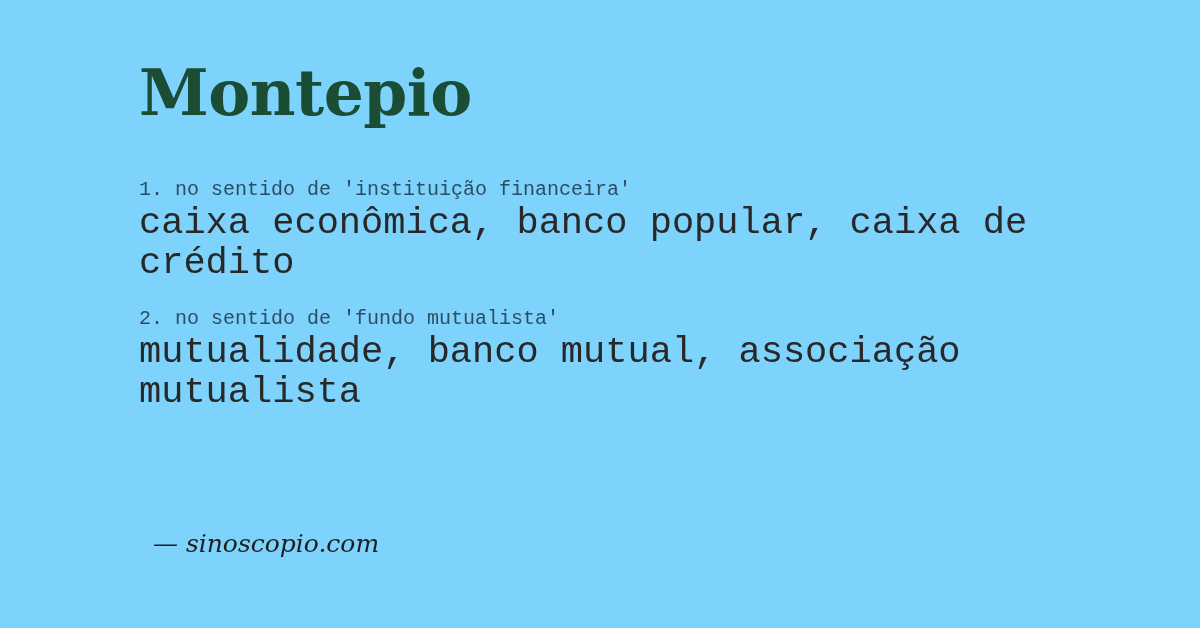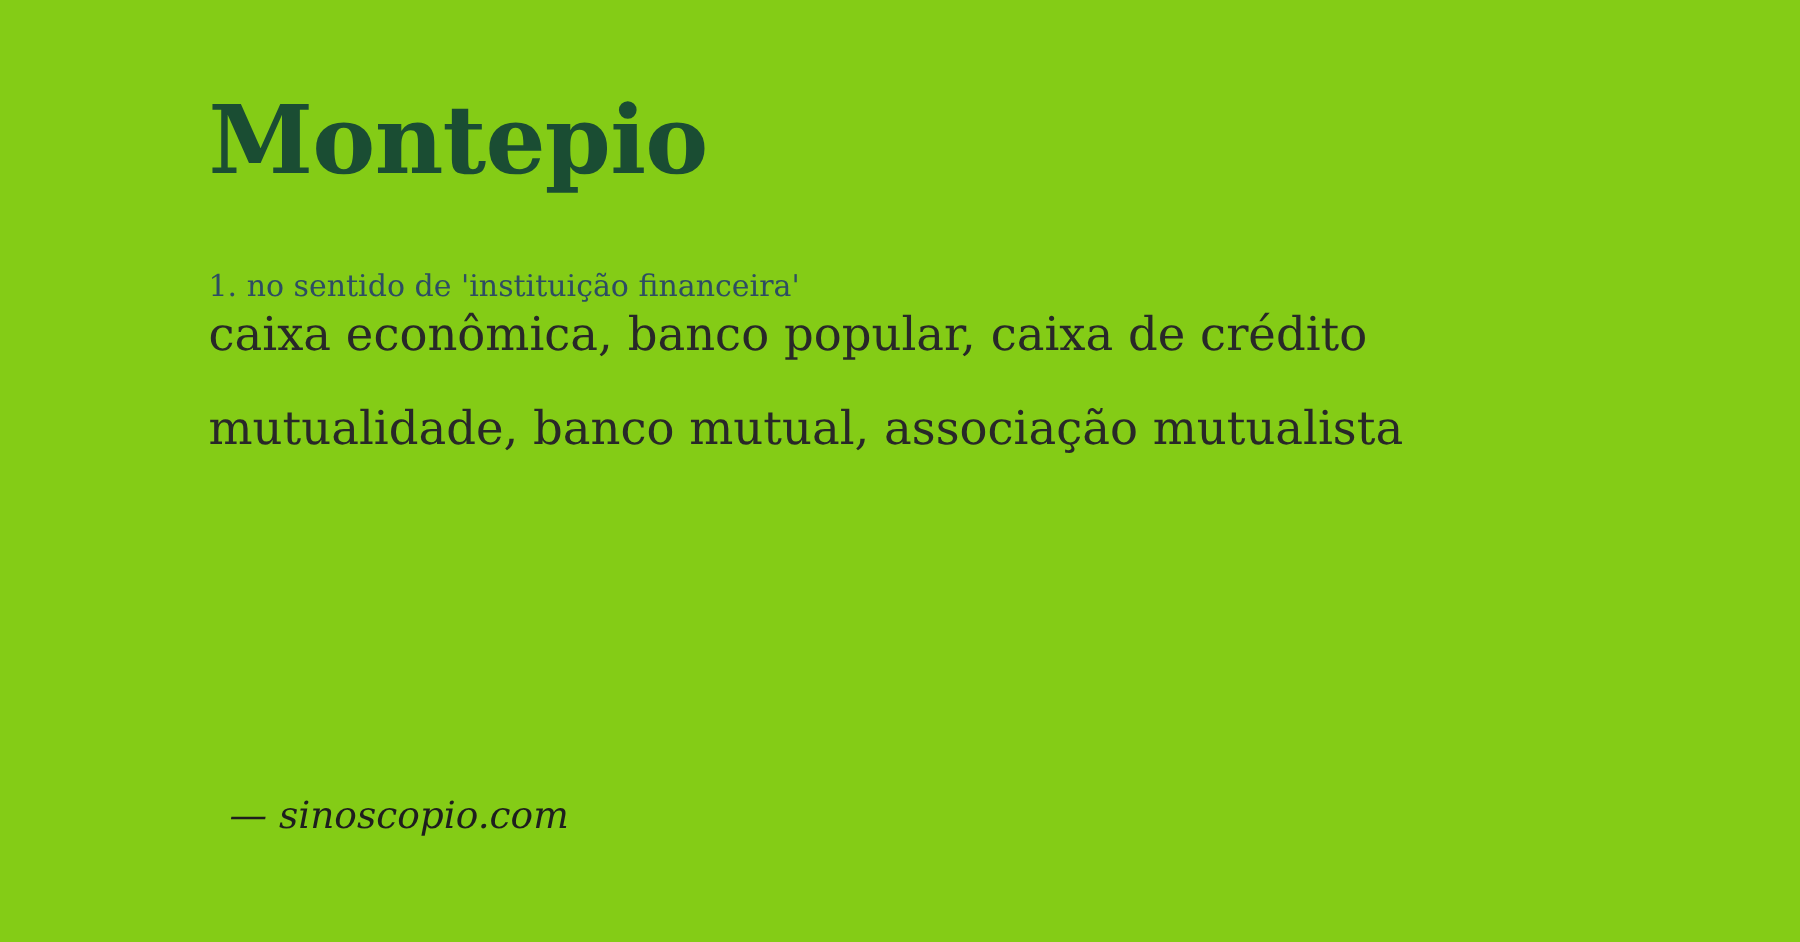--- a/index.html
+++ b/index.html
@@ -11,21 +11,21 @@
     width: 1200px;
     height: 628px;
     overflow: hidden;
     font-family: "DejaVu Serif", "Liberation Serif", serif;
   }
   .card {
     box-sizing: border-box;
     width: 1200px;
     height: 628px;
     padding: 62px 60px 0 139px;
-    background: #84cc16;
+    background: #7dd3fc;
     position: relative;
   }
   .word-title {
     margin: 0;
     font-size: 63px;
     line-height: 1;
     font-weight: bold;
     color: #1a4d33;
     letter-spacing: -0.5px;
   }
@@ -35,28 +35,29 @@
     line-height: 1;
     font-weight: bold;
     font-style: italic;
     color: #1a4d33;
   }
   .senses {
     margin-top: 52px;
   }
   .sense-block {
     margin-bottom: 23px;
+    font-family: Liberation Mono, monospace;
   }
   .sense-label {
     font-size: 20px;
     line-height: 26px;
     color: #2d4d63;
   }
   .sense-synonyms {
-    font-size: 31px;
+    font-size: 37px;
     line-height: 40px;
     color: #282828;
   }
   .attribution {
     position: absolute;
     left: 153px;
     top: 529px;
     font-size: 25px;
     line-height: 1.2;
     font-style: italic;
@@ -72,20 +73,21 @@
 
 
   <div class="senses">
 
     <div class="sense-block">
       <div class="sense-label">1. no sentido de 'instituição financeira'</div>
       <div class="sense-synonyms">caixa econômica, banco popular, caixa de crédito</div>
     </div>
 
     <div class="sense-block">
+      <div class="sense-label">2. no sentido de 'fundo mutualista'</div>
       <div class="sense-synonyms">mutualidade, banco mutual, associação mutualista</div>
     </div>
 
 
   </div>
 
   <div class="attribution">— sinoscopio.com</div>
 
 </div>
 

